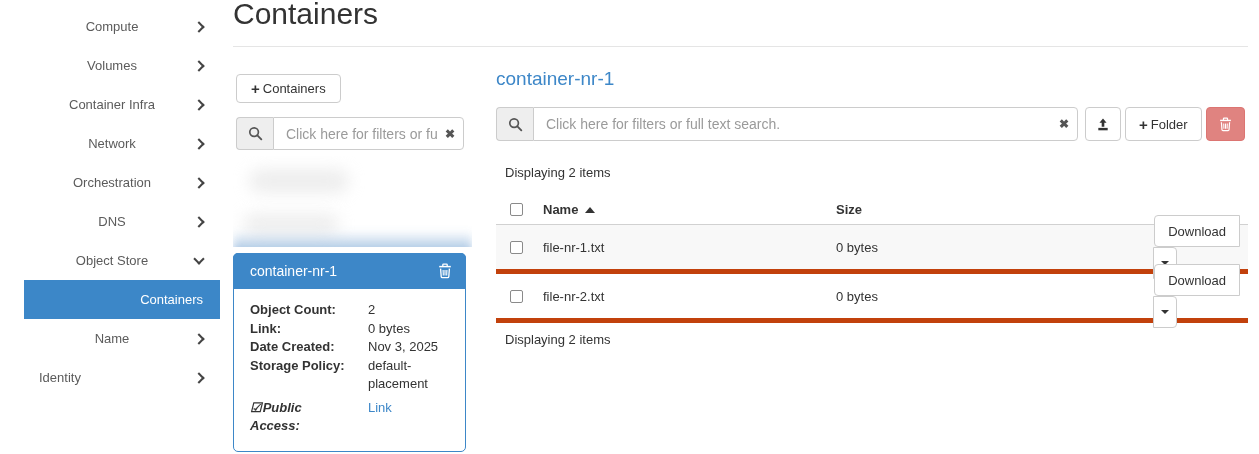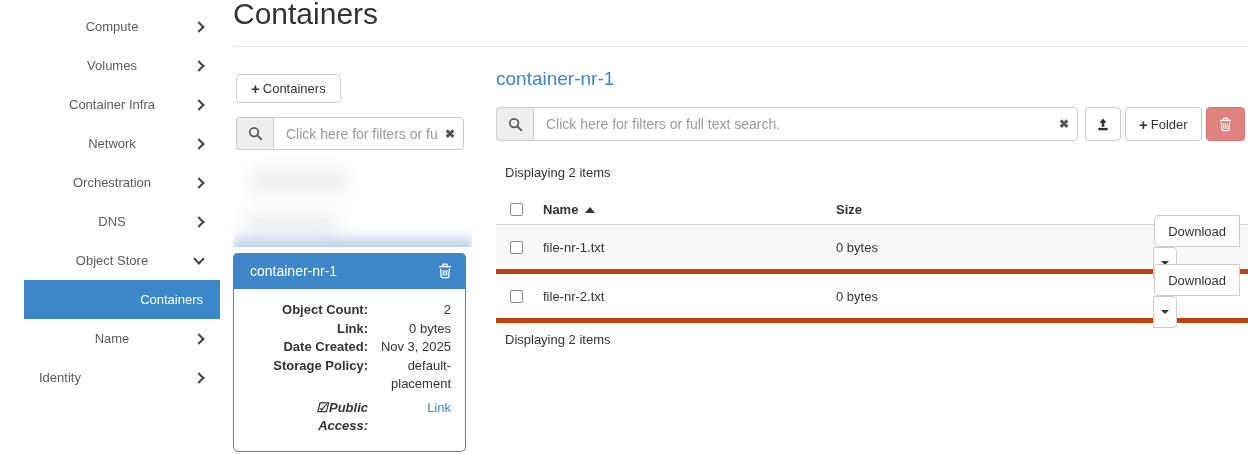--- a/index.html
+++ b/index.html
@@ -51,21 +51,21 @@
   .faded-region .blob { position:absolute; background:#dcdcdc; border-radius:12px; filter:blur(8px); opacity:.5; }
   .faded-region .b1 { left:16px; top:13px; width:100px; height:24px; }
   .faded-region .b2 { left:10px; top:58px; width:96px; height:20px; }
   .faded-region .blue-fade { position:absolute; left:0; right:0; bottom:-8px; height:24px; background:linear-gradient(to top,#7ba7d4,rgba(255,255,255,0)); filter:blur(4px); opacity:.8; }
 
   
   .card { position:absolute; left:233px; top:253px; width:233px; height:199px; border:1px solid #3d87c8; border-radius:5px; background:#fff; }
   .card-header { height:36px; margin:-1px -1px 0 -1px; background:#3d87c8; border-radius:5px 5px 0 0; color:#fff; display:flex; align-items:center; padding:0 14px 0 17px; font-size:14px; }
   .card-header .card-title { flex:1; }
   .trash-btn { display:flex; align-items:center; cursor:pointer; color:#fff; }
-  .card-body { padding:12px 14px 12px 16px; line-height:18.5px; font-size:13px;text-align:right; }
+  .card-body { padding:12px 14px 12px 16px; line-height:18.5px; font-size:13px; }
   .field { display:grid; grid-template-columns:118px 1fr; }
   .flabel { font-weight:700; color:#333; }
   .fvalue { color:#333; }
   .field.pa { margin-top:5px; }
   .pa-wrap { display:inline-block; max-width:84px;font-style:italic; }
   .cb-glyph { font-size:13px; margin-right:1px; }
   a.link { color:#3d87c8; text-decoration:none; cursor:pointer; }
 
   
   .panel-title { position:absolute; left:496px; top:68px; font-size:19px; font-weight:400; color:#3d87c8; }

